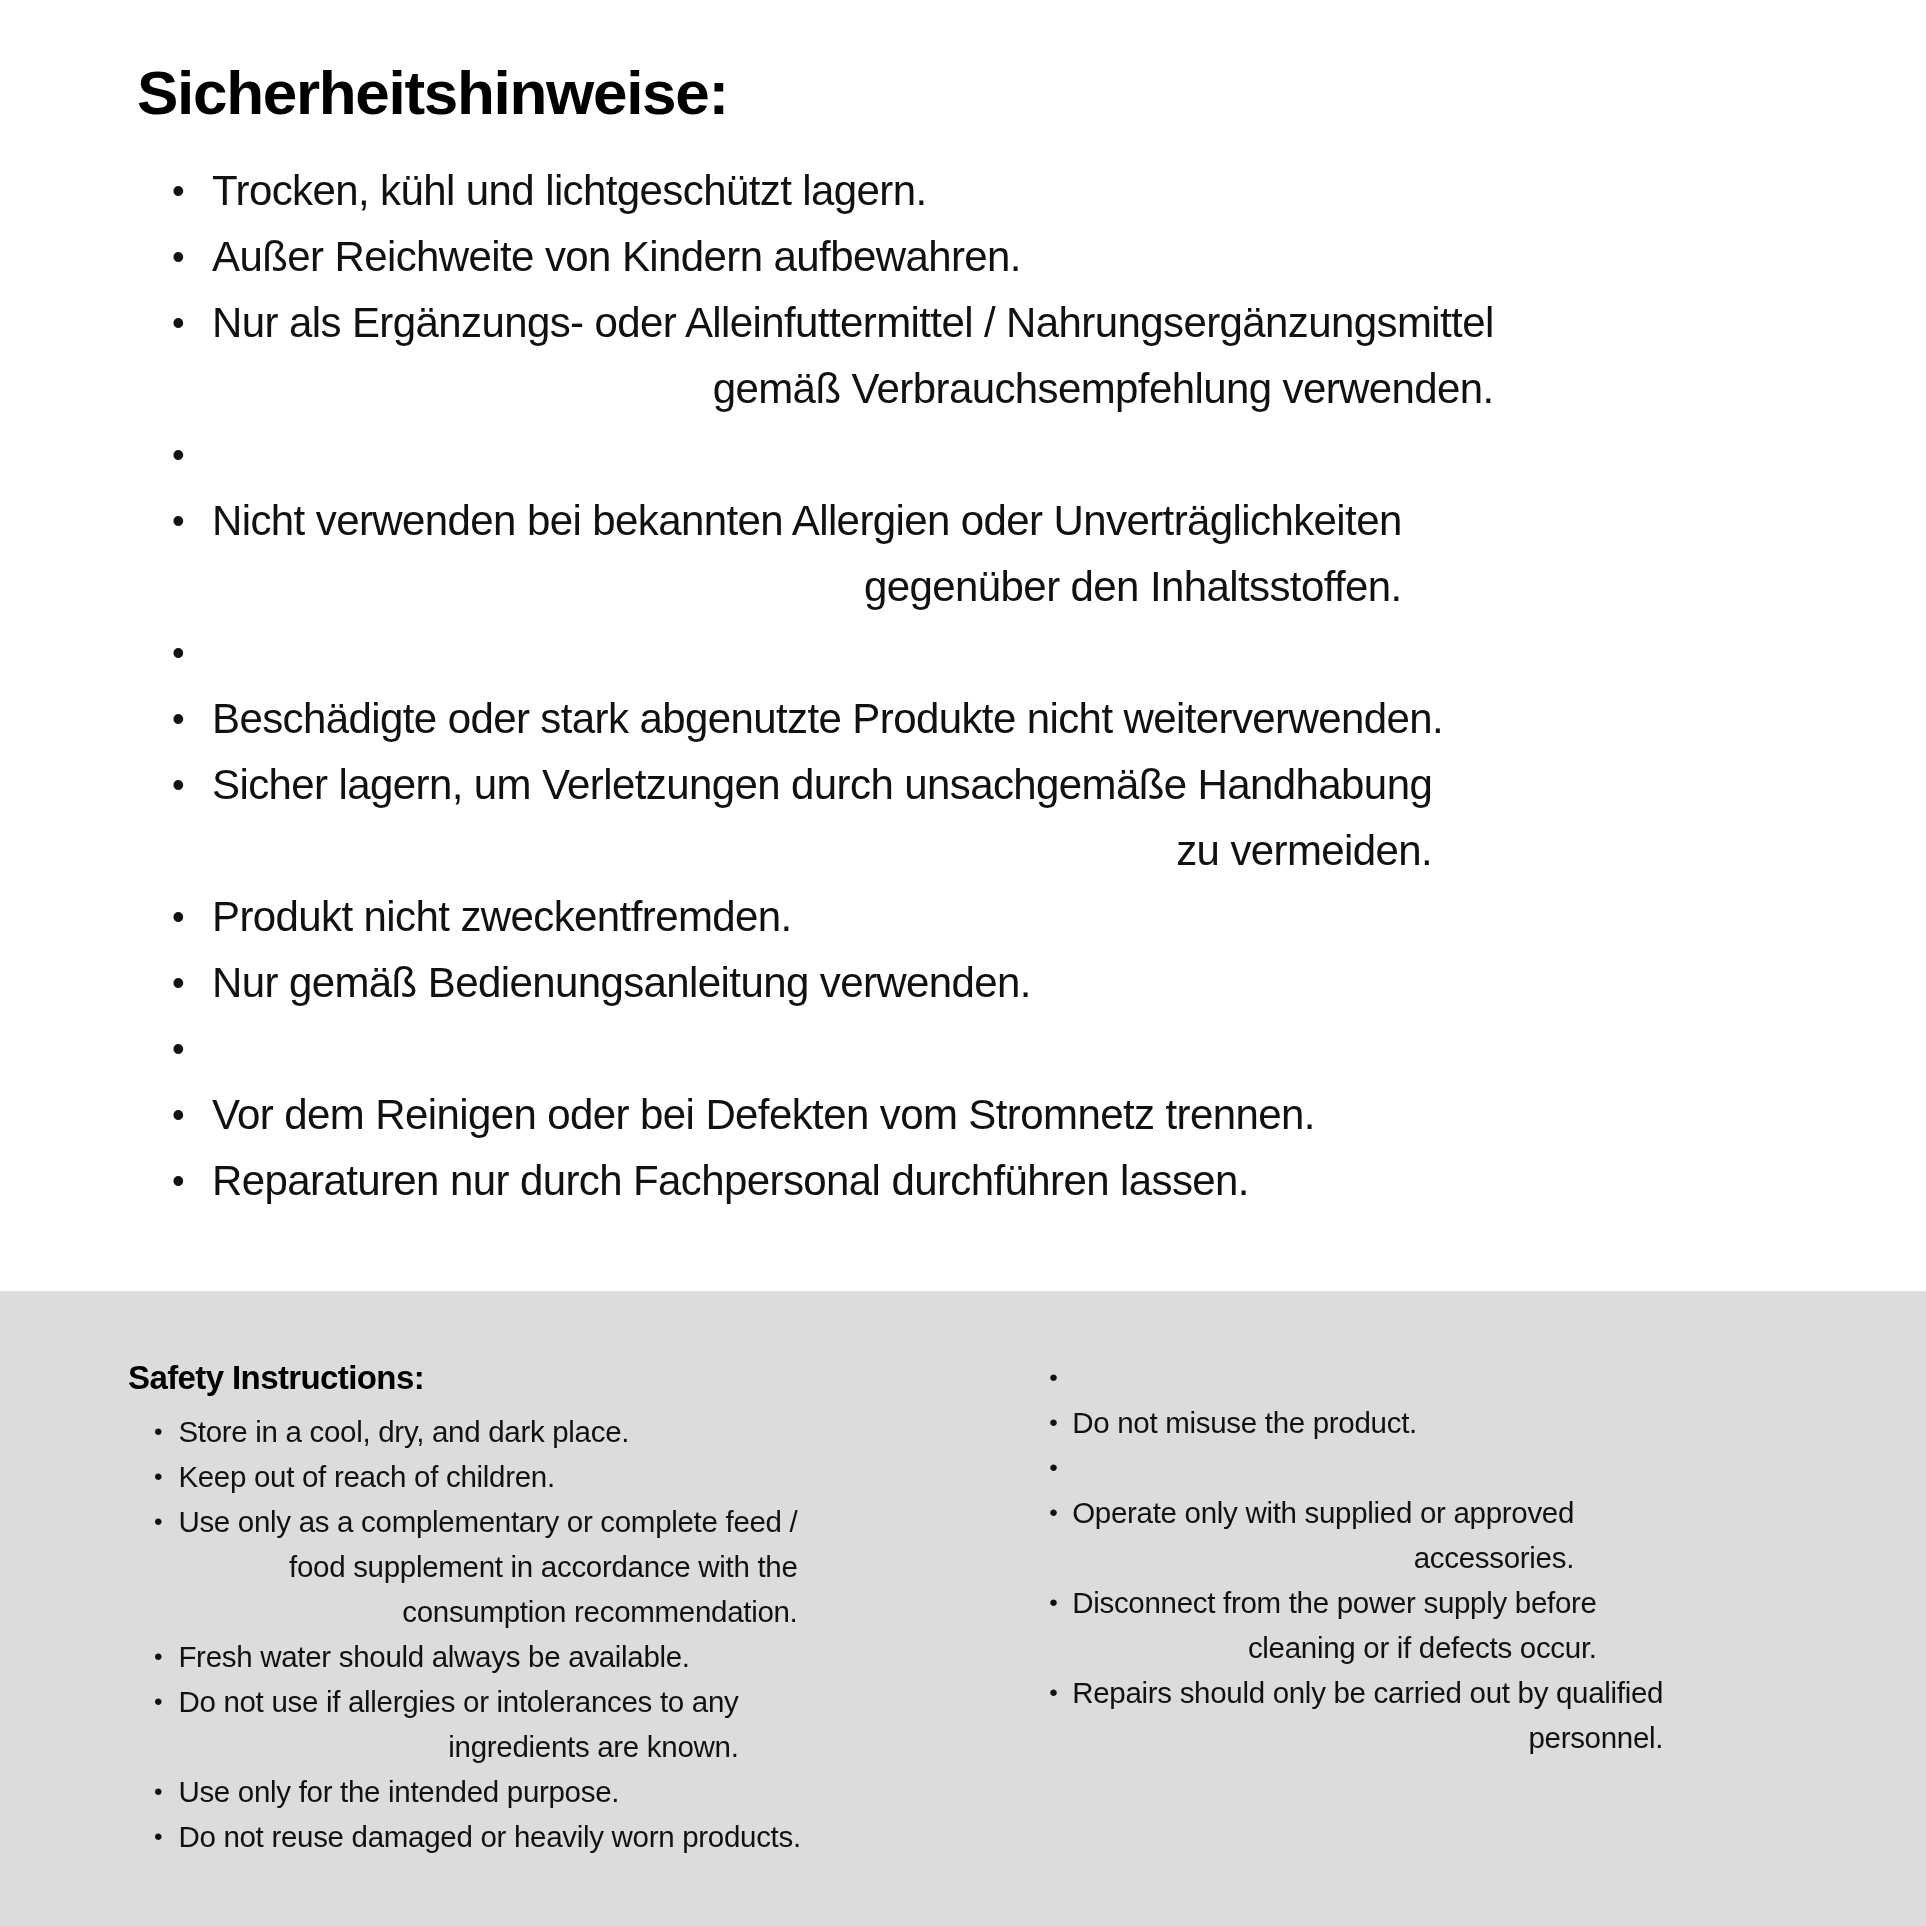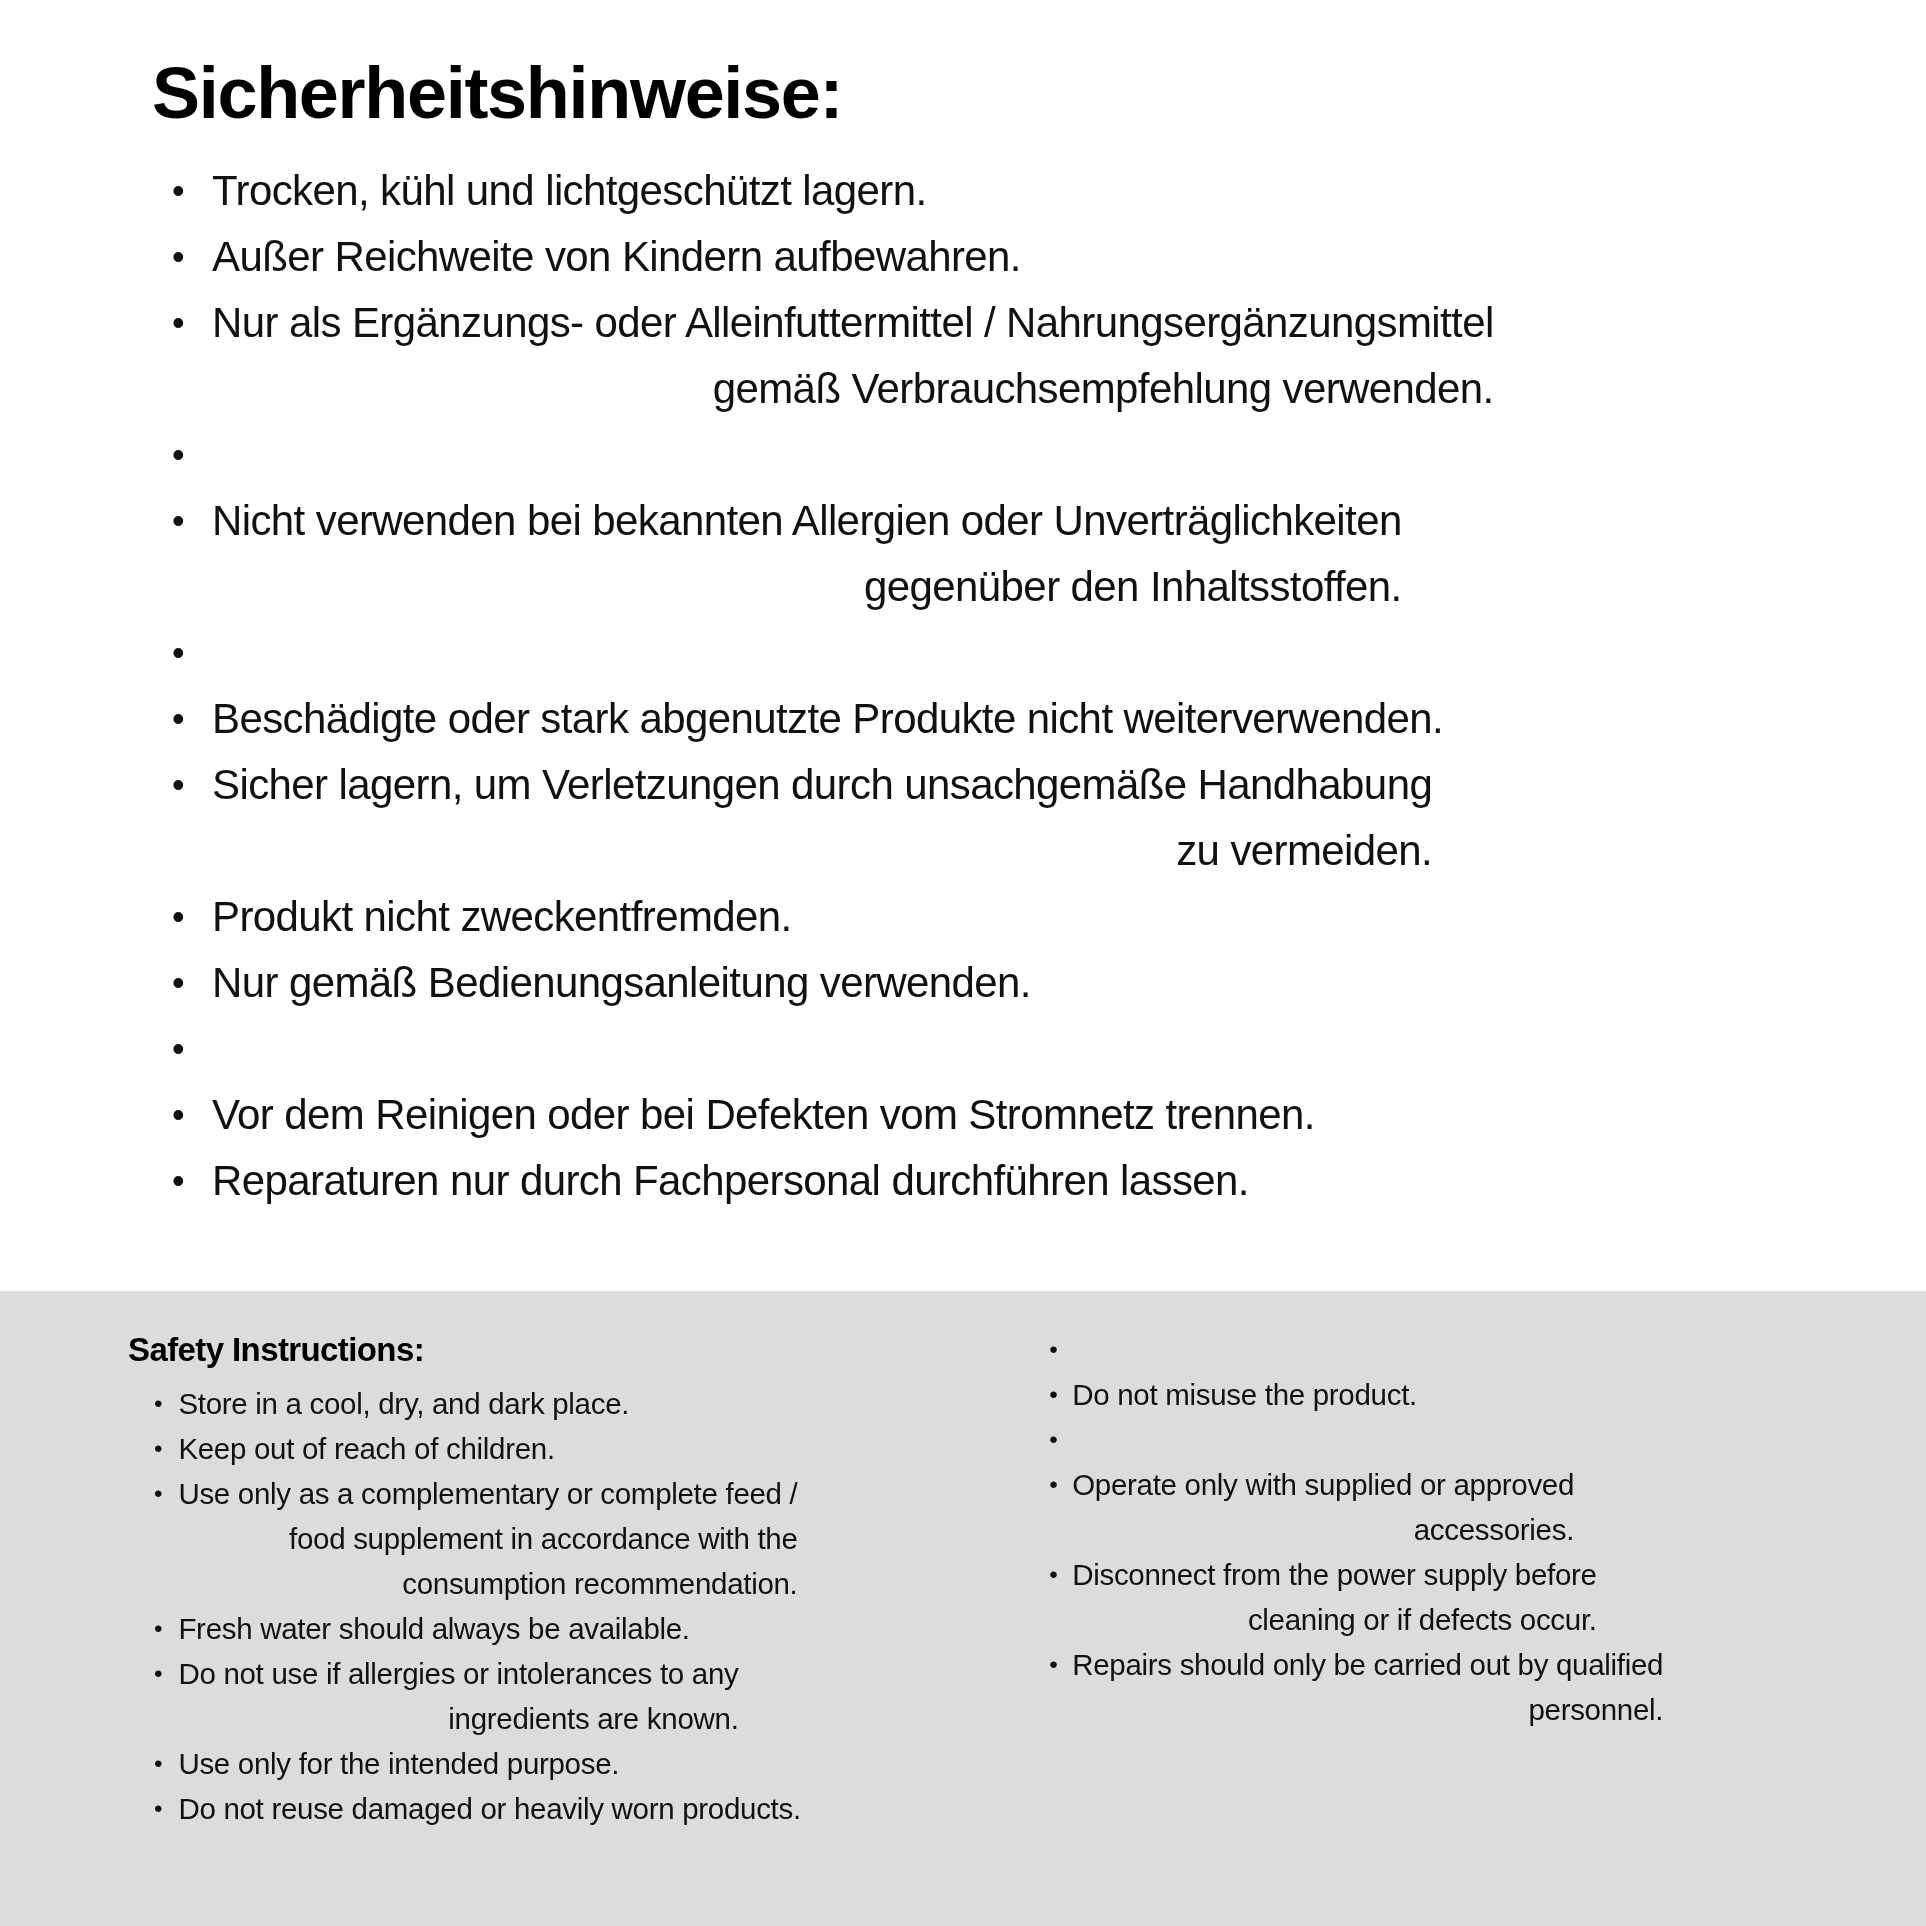--- a/index.html
+++ b/index.html
@@ -17,22 +17,22 @@
   }
 
   
   .german-section {
     position: absolute;
     top: 0; left: 0; right: 0;
     padding: 55px 39px 0 136px;
     box-sizing: border-box;
   }
   .german-heading {
-    margin: 0 0 27px 16px;
-    font-size: 72px;
+    margin: 0 0 27px 1px;
+    font-size: 62px;
     line-height: 76px;
     font-weight: 700;
     letter-spacing: -1.3px;
     color: #000000;
   }
   ul.plain {
     list-style: none;
     margin: 0; padding: 0;
   }
   .german-section ul.plain { margin-left: 36px; }
@@ -51,21 +51,21 @@
   }
   .t { white-space: pre-line; text-align: right; }
 
   
   .english-section {
     position: absolute;
     left: 0; right: 0;
     top: 1291px; bottom: 0;
     background: #dcdcdc;
     box-sizing: border-box;
-    padding: 36px 45px 0 128px;
+    padding: 64px 45px 0 128px;
     display: flex;
   }
   .col-left { width: 892px; flex: 0 0 auto; }
   .col-right { margin-left: 26px; flex: 1 1 auto; }
   .english-heading {
     margin: 0 0 9px 0;
     font-size: 33px;
     line-height: 45px;
     font-weight: 700;
     letter-spacing: -0.6px;

